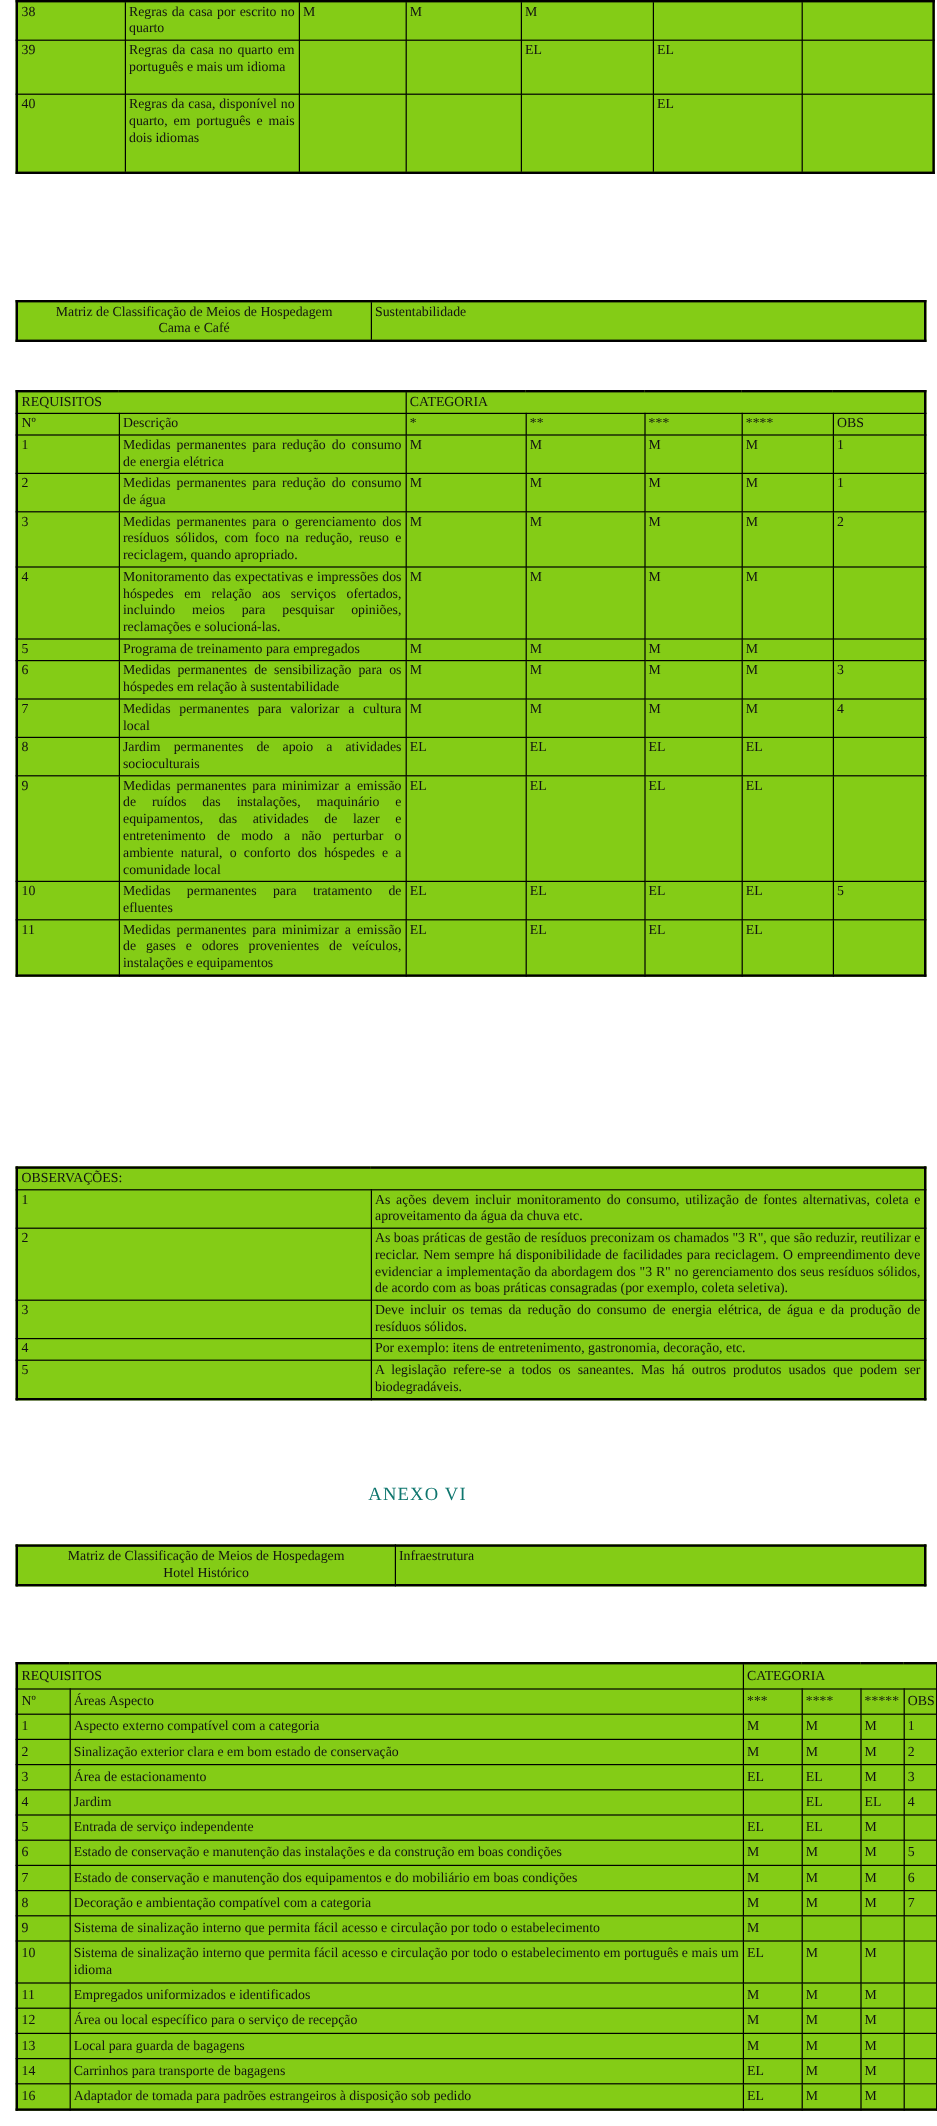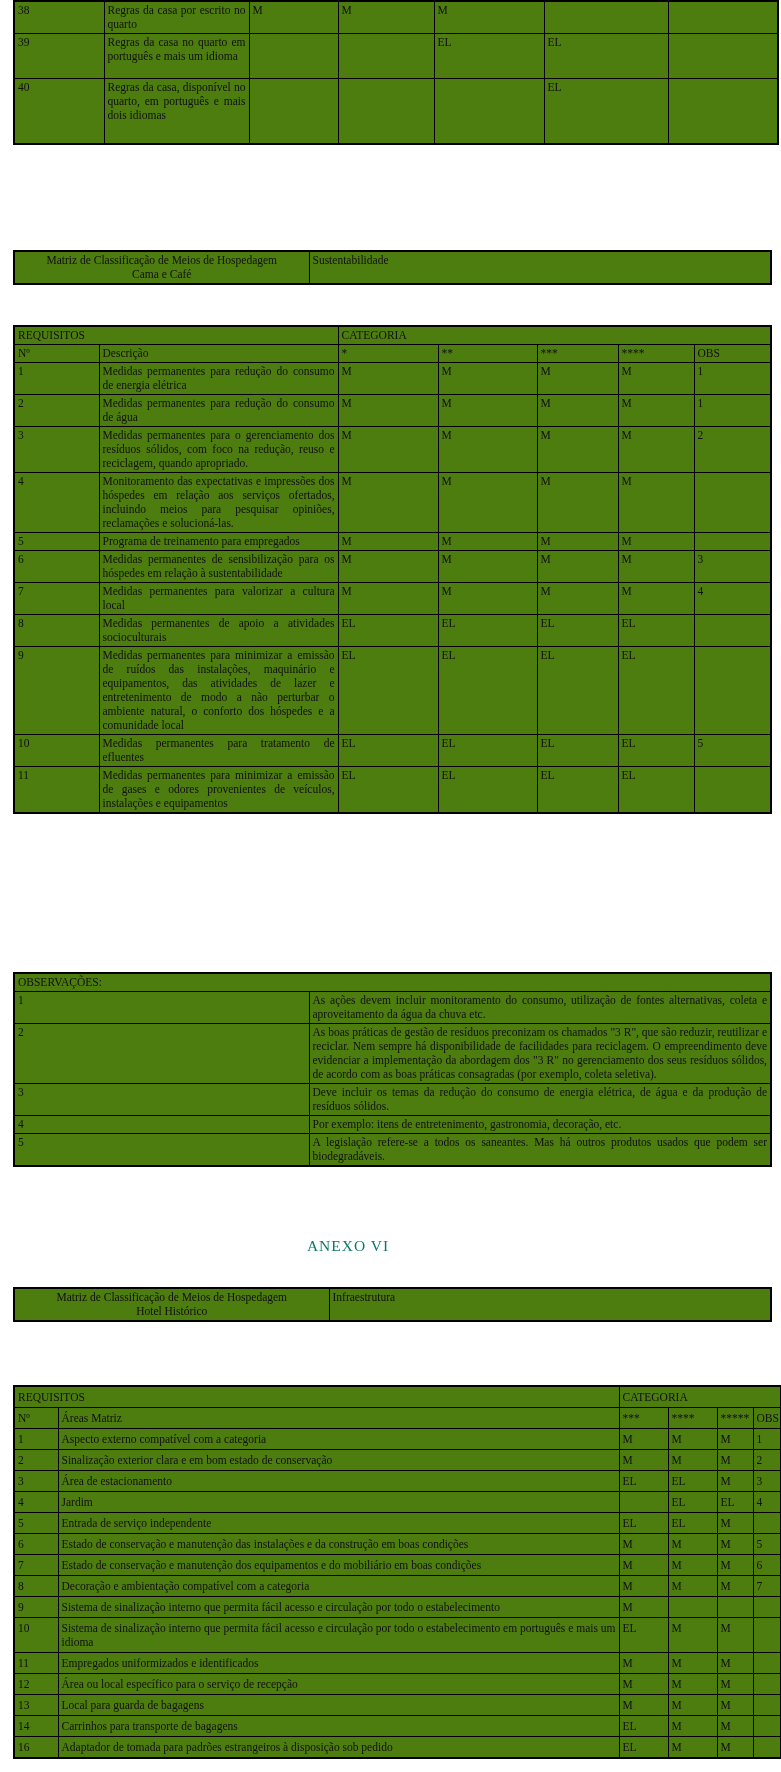--- a/index.html
+++ b/index.html
@@ -4,21 +4,21 @@
 <style>
   * { margin:0; padding:0; box-sizing:border-box; }
   html,body { background:#ffffff; }
   body {
     width:781px; height:1772px; position:relative; overflow:hidden;
     color:#111; font-family:"Liberation Serif", serif;
   }
   .page { position:absolute; inset:0; background:#fff; }
   table.tbl {
     position:absolute; border-collapse:collapse; table-layout:fixed;
-    font-size:11.5px; line-height:1.22; background:#4d7c0f;
+    font-size:11.5px; line-height:1.22; background:#84cc16;
     border:2px solid #000;
   }
   .tbl td, .tbl th {
     border:1px solid #000; vertical-align:top;
     padding:1px 3px 2px 3px; font-weight:normal; text-align:left;
     overflow:hidden;
   }
   td.desc { text-align:justify; }
   .t-partial { top:0; left:13px; width:764px; border-top-width:1px; }
   .t-partial tr:nth-child(1) td { height:29px; }
@@ -183,21 +183,21 @@
           <td>7</td>
           <td class="desc">Medidas permanentes para valorizar a cultura local</td>
           <td>M</td>
           <td>M</td>
           <td>M</td>
           <td>M</td>
           <td>4</td>
         </tr>
         <tr>
           <td>8</td>
-          <td class="desc">Medidas permanentes de apoio a atividades socioculturais</td>
+          <td class="desc">Jardim permanentes de apoio a atividades socioculturais</td>
           <td>EL</td>
           <td>EL</td>
           <td>EL</td>
           <td>EL</td>
           <td></td>
         </tr>
         <tr>
           <td>9</td>
           <td class="desc">Medidas permanentes para minimizar a emissão de ruídos das instalações, maquinário e equipamentos, das atividades de lazer e entretenimento de modo a não perturbar o ambiente natural, o conforto dos hóspedes e a comunidade local</td>
           <td>EL</td>
@@ -288,21 +288,21 @@
         <col style="width:36px">
         <col style="width:28px">
     </colgroup>
     <thead>
       <tr>
         <th colspan="2">REQUISITOS</th>
         <th colspan="4">CATEGORIA</th>
       </tr>
       <tr>
         <th>Nº</th>
-        <th>Áreas Matriz</th>
+        <th>Áreas Aspecto</th>
         <th>***</th>
         <th>****</th>
         <th>*****</th>
         <th>OBS</th>
       </tr>
     </thead>
     <tbody>
         <tr>
           <td>1</td>
           <td class="desc">Aspecto externo compatível com a categoria</td>

